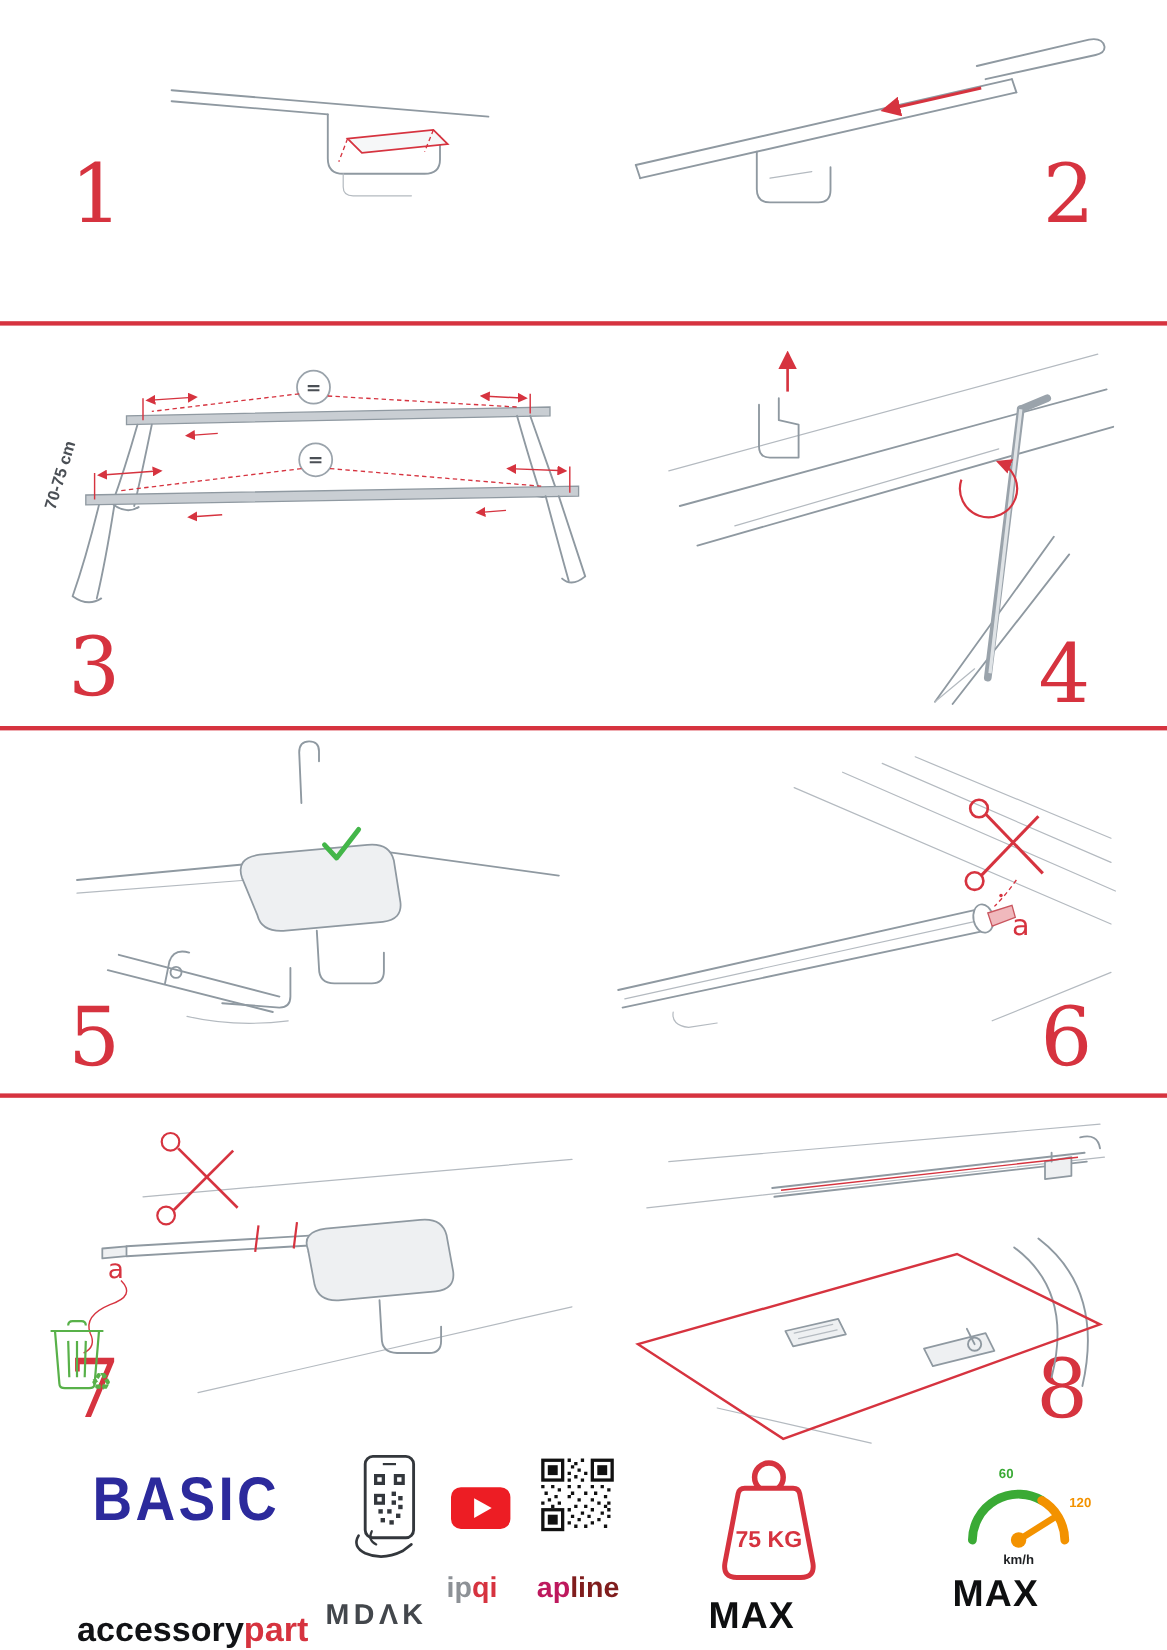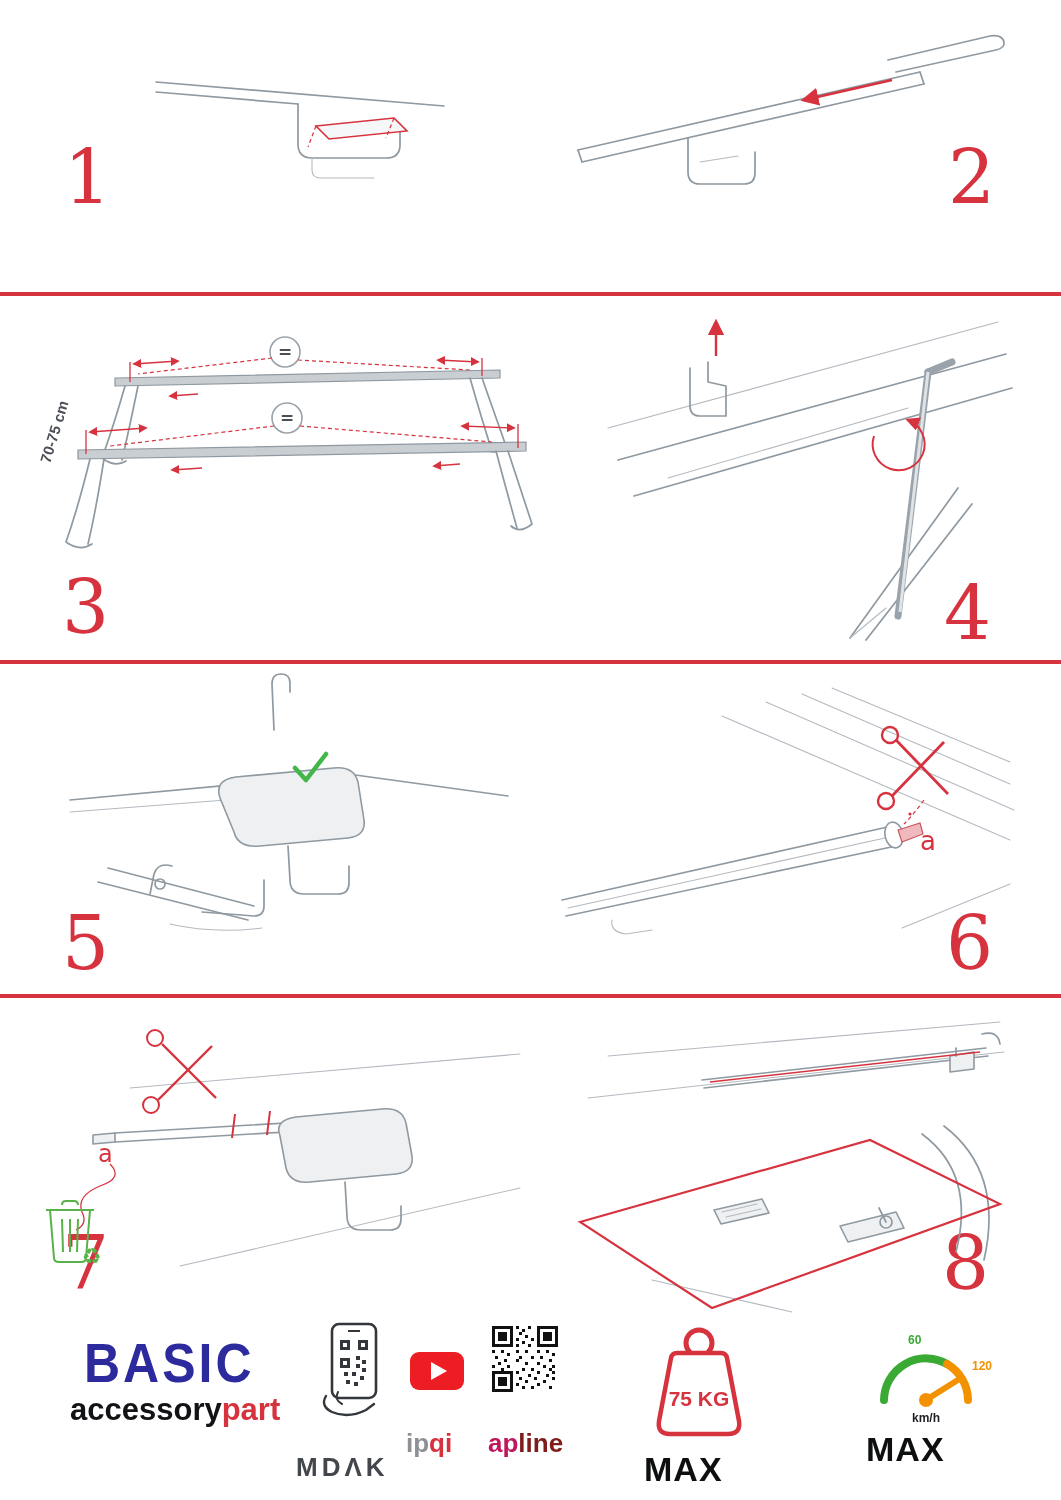--- a/index.html
+++ b/index.html
@@ -13,21 +13,21 @@
   .gt{stroke:#b4bac0;fill:none;stroke-width:1.1;stroke-linecap:round}
   .gf{fill:#eef0f2;stroke:#8f99a1;stroke-width:1.6;stroke-linejoin:round}
   .gd{fill:#c9ced3;stroke:#8f99a1;stroke-width:1.2}
   .r{stroke:#d6333f;fill:none}
   .rthin{stroke:#d6333f;fill:none;stroke-width:1.3}
   .rdash{stroke:#d6333f;fill:none;stroke-width:1.2;stroke-dasharray:4 3}
   text.eq{font:700 17px "DejaVu Sans",sans-serif;fill:#4a4f55;text-anchor:middle}
   text.rlabel{font:400 26px "DejaVu Sans",sans-serif;fill:#d6333f}
   .brand{position:absolute;left:84px;top:1330px;font:700 50px "Liberation Sans",sans-serif;
          color:#2c2a9c;letter-spacing:3px;transform:scaleY(1.12);transform-origin:top left}
-  .wordmark{position:absolute;left:70px;top:1392px;font:700 31px "Liberation Sans",sans-serif}
+  .wordmark{position:absolute;left:70px;top:1464px;font:700 31px "Liberation Sans",sans-serif}
   .partner{position:absolute;font:600 26px "Liberation Sans",sans-serif;color:#43474c}
   .badge{position:absolute;display:flex;flex-direction:column;align-items:flex-start;gap:6px}
   .max{font:700 34px "Liberation Sans",sans-serif;color:#0e0f10;letter-spacing:1px}
 </style>
 </head>
 <body>
 
 <div class="page">
 
   <svg width="0" height="0" style="position:absolute">

